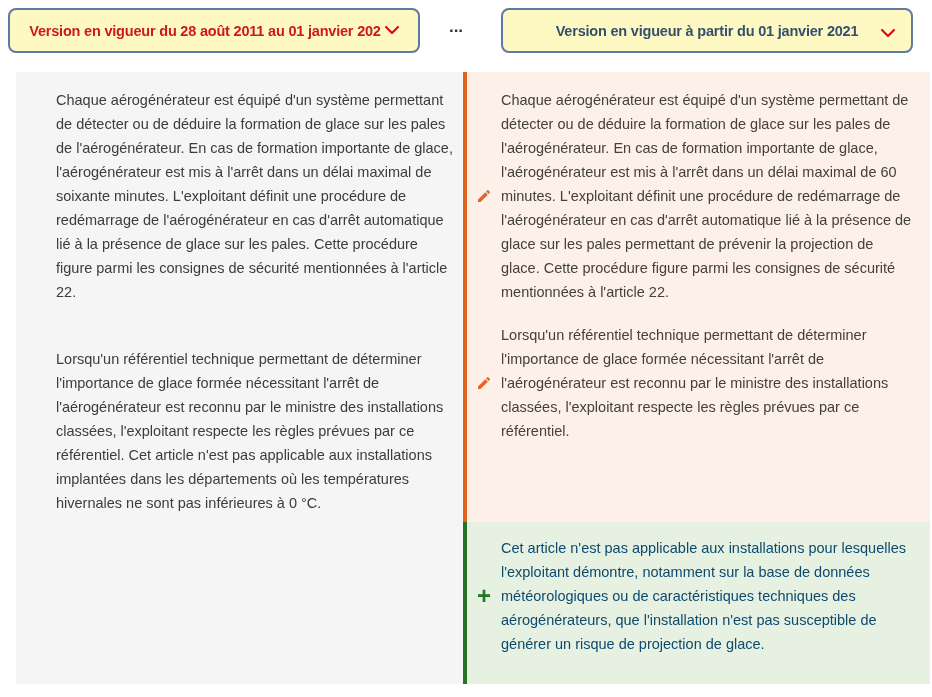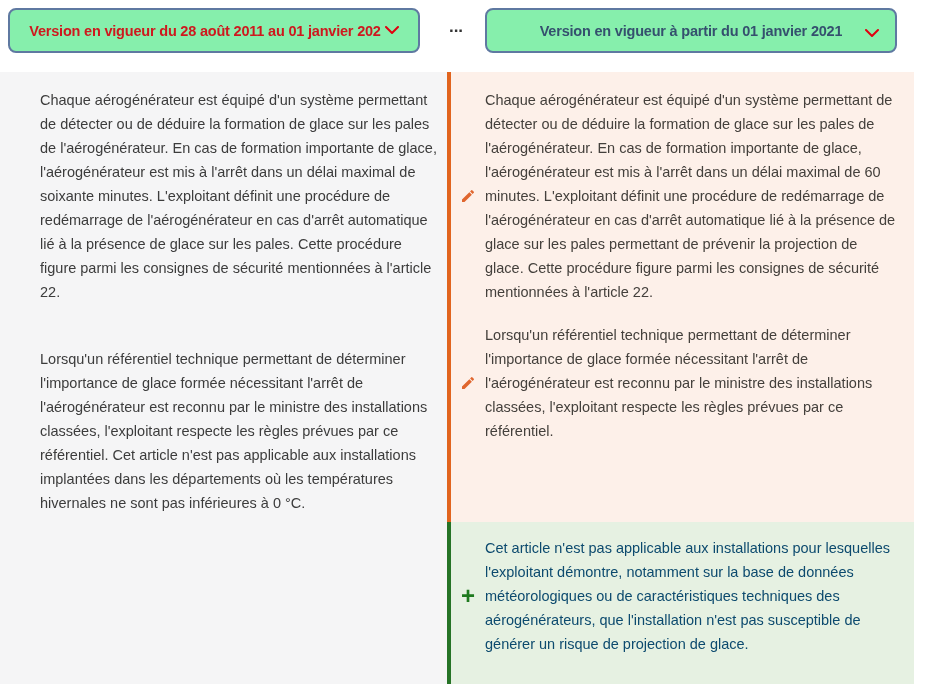--- a/index.html
+++ b/index.html
@@ -6,38 +6,38 @@
   html,body{margin:0;padding:0;}
   body{
     width:932px;height:697px;position:relative;overflow:hidden;
     background:#ffffff;
     font-family:"Liberation Sans", sans-serif;
   }
   
   .topbar{position:absolute;top:8px;left:8px;width:914px;height:45px;}
   .select{
     position:absolute;top:0;height:45px;width:412px;
-    background:#86efac;border:2px solid #5f79a1;border-radius:8px;
+    background:#fef9c3;border:2px solid #5f79a1;border-radius:8px;
     display:flex;align-items:center;justify-content:center;
     font-family:inherit;font-weight:bold;font-size:14.5px;letter-spacing:-0.2px;
-    padding:12px 8px;box-sizing:border-box;cursor:pointer;overflow:hidden;
+    padding:0 8px;box-sizing:border-box;cursor:pointer;overflow:hidden;
   }
   .select.sel-left{left:0;}
-  .select.sel-right{left:477px;align-items:flex-end;}
+  .select.sel-right{left:493px;}
   .sel-label{white-space:nowrap;overflow:hidden;}
   .sel-left .sel-label{color:#ce181e;}
   .sel-right .sel-label{color:#35506e;}
   .chev{flex:0 0 auto;margin-left:4px;display:block;}
   .sel-right .chev{position:absolute;right:16px;top:19px;margin-left:0;}
   .dots{
     position:absolute;left:433px;top:9px;width:30px;text-align:center;
     font-weight:bold;font-size:17px;color:#333333;
   }
   
-  .compare{position:absolute;top:72px;left:0;display:flex;}
+  .compare{position:absolute;top:72px;left:16px;display:flex;}
   .col{box-sizing:border-box;font-size:14.5px;line-height:24px;}
   .col-old{
     width:447px;height:612px;background:#f5f5f6;
     padding:16px 10px 0 40px;color:#3c3c3c;
   }
   .col-old p{margin:0;}
   .col-old .p1{margin-bottom:43px;}
   .col-new{width:467px;height:612px;display:flex;flex-direction:column;}
   .section{box-sizing:border-box;}
   .section-modified{

